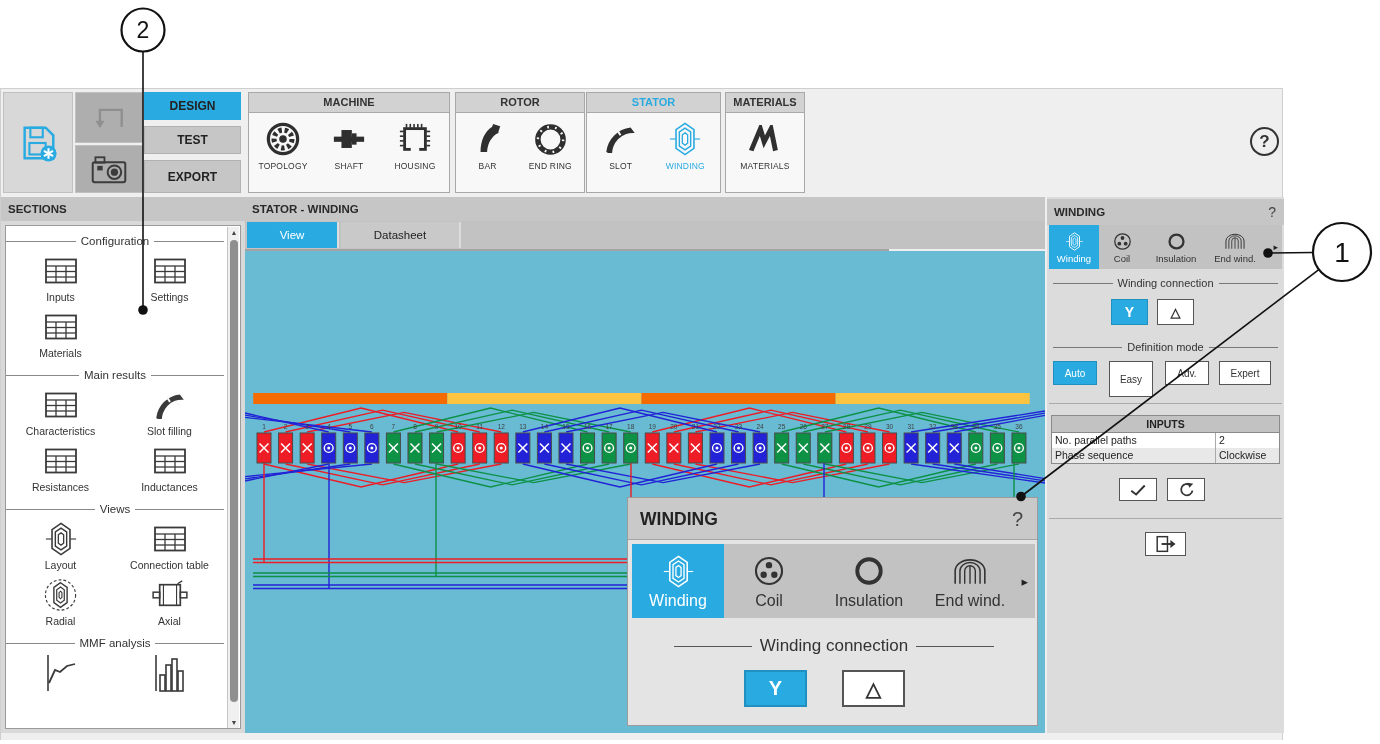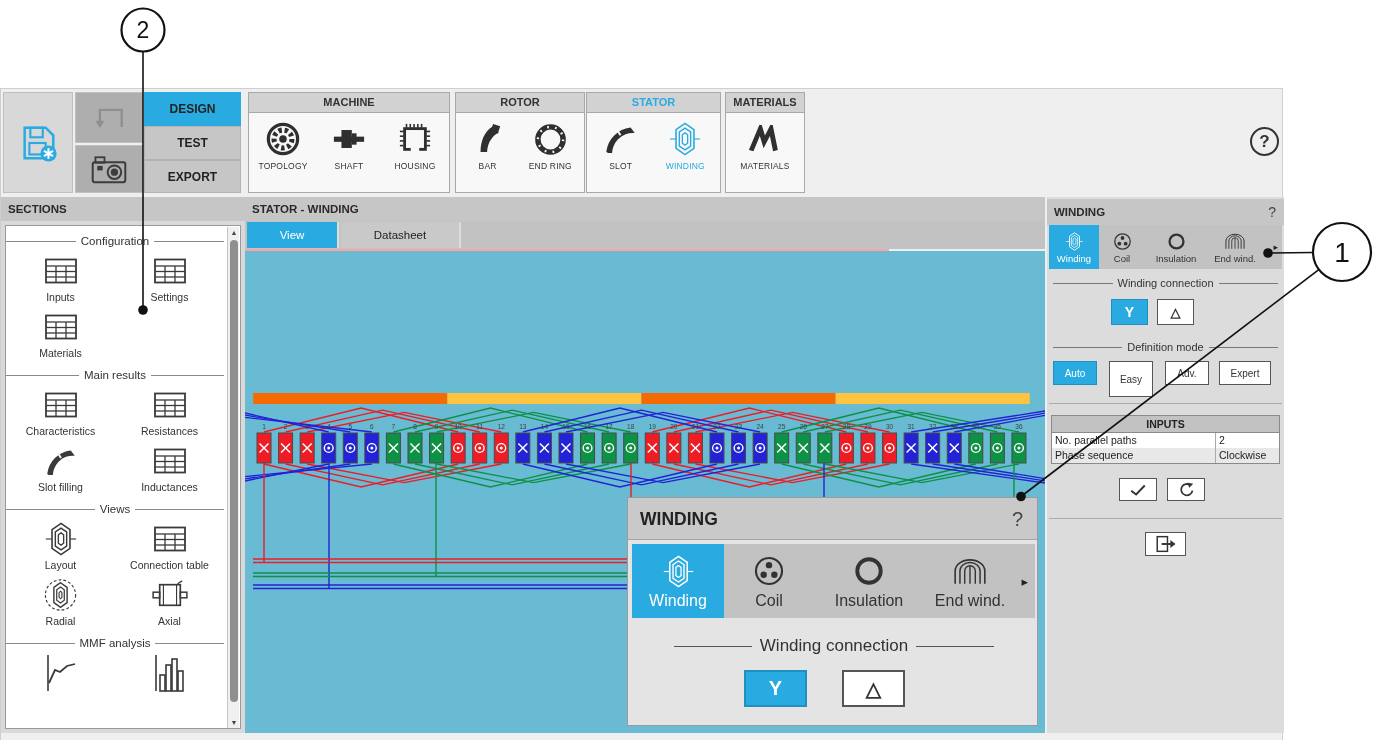--- a/index.html
+++ b/index.html
@@ -8,21 +8,21 @@
   
   .app { position:absolute; left:0; top:88px; width:1283px; height:652px; background:#efefef; border:1px solid #cfcfcf; }
 
   
   .ribbon { position:absolute; left:0; top:0; width:1281px; height:108px; background:#efefef; }
   .tool-btn { position:absolute; border:1px solid #c0c0c0; display:flex; align-items:center; justify-content:center; cursor:pointer; }
   .btn-save { left:2px; top:3px; width:70px; height:101px; background:#d8d8d8; }
   .btn-undo { left:74px; top:3px; width:68px; height:51px; background:#aeaeae; }
   .btn-camera { left:74px; top:56px; width:68px; height:48px; background:#aeaeae; }
 
-  .mode-tab { position:absolute; left:143px; width:97px; height:34px; background:#c6c6c6; border:1px solid #b2b2b2; display:flex; align-items:center; justify-content:center; font-weight:bold; font-size:12px; color:#222; cursor:pointer; }
+  .mode-tab { position:absolute; left:143px; width:97px; height:28px; background:#c6c6c6; border:1px solid #b2b2b2; display:flex; align-items:center; justify-content:center; font-weight:bold; font-size:12px; color:#222; cursor:pointer; }
   .mode-tab.active { background:#29abe2; border-color:#29abe2; }
 
   .rgroup { position:absolute; top:3px; height:101px; border:1px solid #a8a8a8; background:#f8f8f8; }
   .ghead { height:20px; background:#d2d2d2; border-bottom:1px solid #a8a8a8; font-weight:bold; font-size:11px; line-height:19px; text-align:center; color:#333; }
   .ghead.active { color:#29abe2; }
   .gitems { display:flex; justify-content:space-evenly; align-items:flex-start; padding-top:7px; }
   .ritem { width:64px; text-align:center; cursor:pointer; color:#2f2f2f; }
   .ritem .ricon { height:38px; display:flex; align-items:center; justify-content:center; }
   .ritem .rlabel { font-size:8.5px; color:#333; margin-top:3px; letter-spacing:.2px; }
   .ritem.active { color:#29abe2; }
@@ -40,21 +40,21 @@
   .sec-sep { grid-column:1 / span 2; display:flex; align-items:center; height:22px; color:#333; font-size:11.5px; }
   .sec-sep:before, .sec-sep:after { content:""; flex:1; border-top:1px solid #888; }
   .sec-sep span { padding:0 5px; }
   .sec-item { height:56px; text-align:center; color:#3a3a3a; cursor:pointer; padding-top:2px; }
   .sec-item .sicon { height:34px; display:flex; align-items:center; justify-content:center; }
   .sec-item .slabel { font-size:10.5px; color:#333; margin-top:3px; }
   .scrollbar { position:absolute; right:1px; top:1px; width:12px; height:502px; background:#f0f0f0; border-left:1px solid #c5c5c5; }
   .scroll-arrow { position:absolute; left:0; width:12px; height:12px; font-size:7px; text-align:center; line-height:12px; color:#444; }
   .scroll-thumb { position:absolute; left:1.5px; top:13px; width:8px; height:462px; background:#8f8f8f; border-radius:4px; }
 
-  .center { position:absolute; left:244px; top:108px; width:644px; height:536px; background:#fca5a5;border-radius:15px; }
+  .center { position:absolute; left:244px; top:108px; width:644px; height:536px; background:#a3a3a3;border-radius:15px; }
   .center .panel-header { height:24px; width:800px; }
   .center-tabs { position:absolute; left:0; top:24px; width:800px; height:28px; background:#c2c2c2; }
   .ctab { position:absolute; top:1px; height:26px; display:flex; align-items:center; justify-content:center; font-weight:normal; font-size:11.5px; color:#222; border-right:2px solid #dcdcdc; cursor:pointer; }
   .ctab.active { background:#29abe2; color:#fff; }
   .canvas { position:absolute; left:0; top:54px; width:800px; height:482px; background:#68bbd3; }
 
   
   .rightpanel { position:absolute; left:1046px; top:108px; width:237px; height:536px; background:#dcdcdc; }
   .rightpanel .panel-header { position:absolute; top:2px; left:0; width:237px; height:26px; line-height:26px; }
   .panel-help { position:absolute; right:8px; top:0; font-weight:normal; font-size:14px; color:#444; cursor:pointer; }
@@ -408,33 +408,33 @@
         <div class="sec-item">
           <div class="sicon">
               <svg width="34" height="28">
                 <use href="#i-table"></use>
               </svg>
             </div>
           <div class="slabel">Characteristics</div>
         </div>
         <div class="sec-item">
           <div class="sicon">
+              <svg width="32" height="27">
+                <use href="#i-slot"></use>
+              </svg>
+            </div>
+          <div class="slabel">Slot filling</div>
+        </div>
+        <div class="sec-item">
+          <div class="sicon">
               <svg width="34" height="28">
                 <use href="#i-table"></use>
               </svg>
             </div>
           <div class="slabel">Resistances</div>
-        </div>
-        <div class="sec-item">
-          <div class="sicon">
-              <svg width="32" height="27">
-                <use href="#i-slot"></use>
-              </svg>
-            </div>
-          <div class="slabel">Slot filling</div>
         </div>
         <div class="sec-item">
           <div class="sicon">
               <svg width="34" height="28">
                 <use href="#i-table"></use>
               </svg>
             </div>
           <div class="slabel">Inductances</div>
         </div>
 

